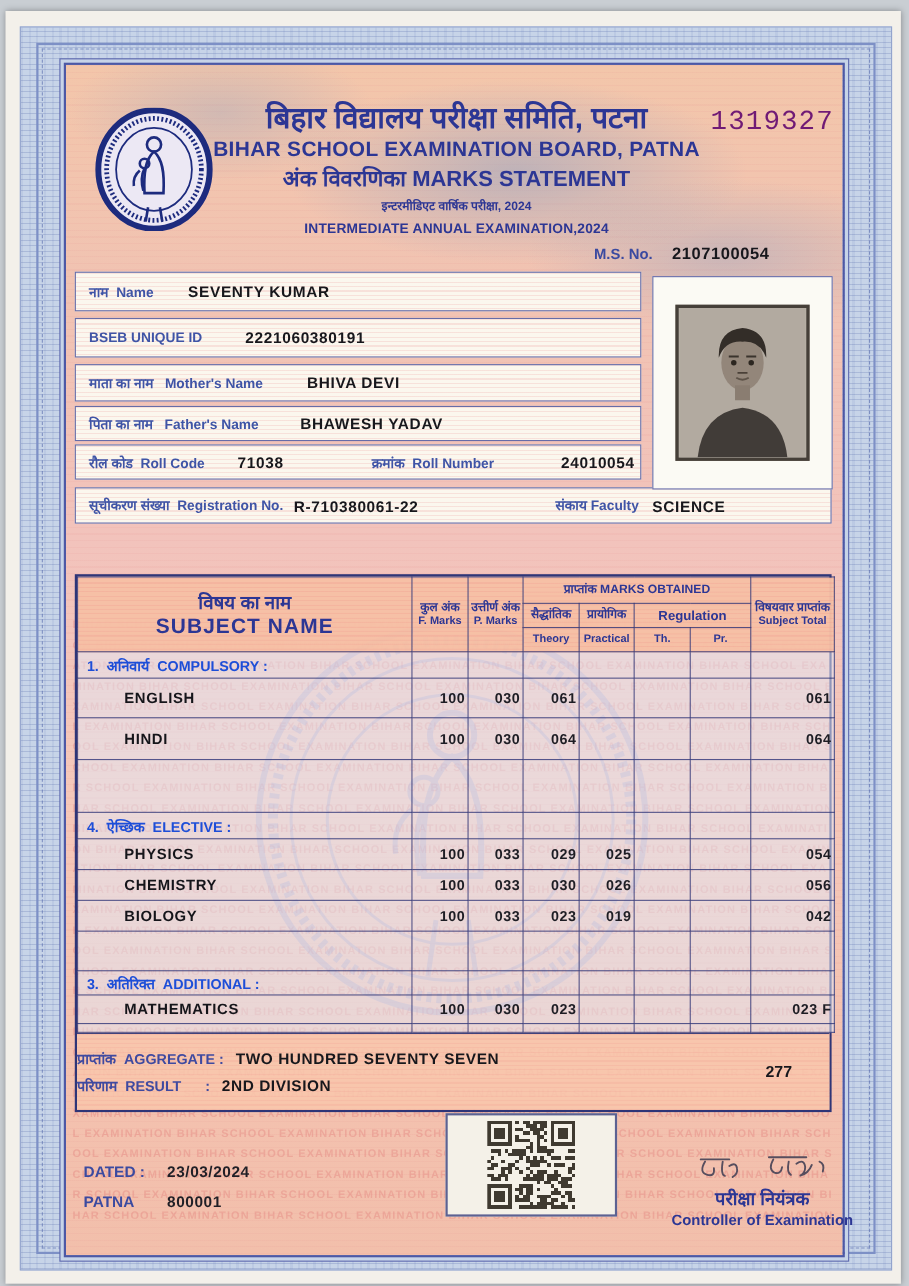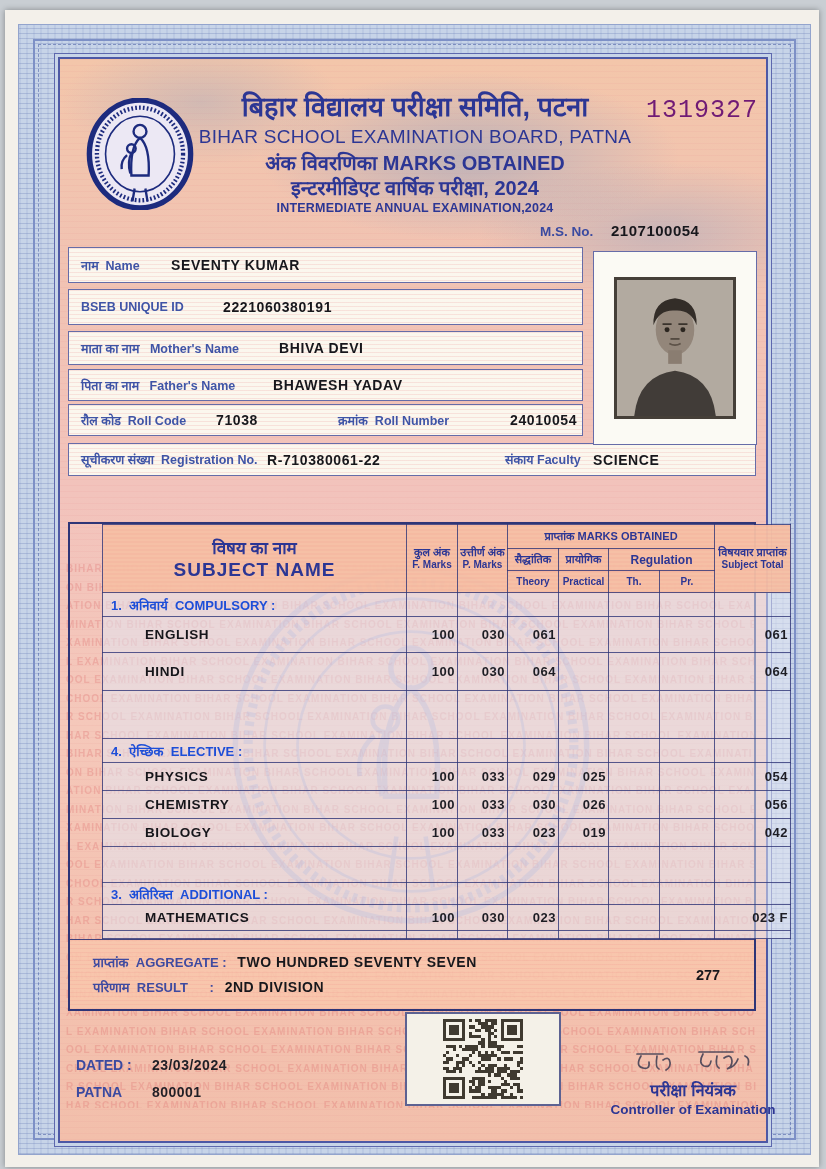--- a/index.html
+++ b/index.html
@@ -25,62 +25,62 @@
       linear-gradient(180deg,#f3c6aa 0%,#f1c3b2 18%,#f2c3bc 40%,#f5c8ba 62%,#f4c2b0 82%,#f2bfab 100%);}
   
   .watermark{position:absolute;left:66px;top:560px;width:694px;height:548px;overflow:hidden;
     z-index:3;color:rgba(222,108,108,.30);font-size:10px;line-height:18.5px;font-weight:bold;
     letter-spacing:1px;word-break:break-all;pointer-events:none;}
   .seal-wm{position:absolute;left:228px;top:562px;z-index:3;opacity:.30;pointer-events:none;}
   
   .logo{position:absolute;left:86px;top:98px;z-index:4;}
   .titles{position:absolute;left:192px;top:90px;width:446px;text-align:center;z-index:4;color:#2c3694;}
   .t1{font-size:27px;font-weight:bold;line-height:34px;}
-  .t2{font-size:19px;font-weight:normal;line-height:25px;letter-spacing:.3px;}
+  .t2{font-size:19px;font-weight:bold;line-height:25px;letter-spacing:.3px;}
   .t3{font-size:20px;font-weight:bold;line-height:28px;}
-  .t4{font-size:20px;font-weight:bold;line-height:23px;}
+  .t4{font-size:11px;font-weight:bold;line-height:23px;}
   .t5{font-size:12.5px;font-weight:bold;line-height:17px;letter-spacing:.2px;}
   .serial{position:absolute;left:646px;top:96px;z-index:4;color:#701a75;
     font-family:"Liberation Mono","DejaVu Sans Mono",monospace;font-size:25px;letter-spacing:1px;}
   .msno{position:absolute;left:540px;top:222px;z-index:4;font-size:13.5px;}
   .msno .lbl{color:#3b4aa0;font-weight:bold;}
   .msno .val{color:#17171c;font-weight:bold;font-size:15px;margin-left:14px;letter-spacing:.5px;}
   
   .prow{position:absolute;z-index:4;display:flex;align-items:center;padding-left:12px;
     border:1px solid #666ca8;background:#fbf7ee;
     background-image:repeating-linear-gradient(180deg, rgba(236,160,160,.25) 0 1px, rgba(255,255,255,0) 1px 4px);}
   .plabel{color:#3f54a6;font-size:12.5px;font-weight:bold;white-space:pre;flex:0 0 auto;}
   .pvalue{color:#17171c;font-size:14px;font-weight:bold;letter-spacing:.6px;white-space:pre;}
   
   .photobox{position:absolute;left:593px;top:251px;width:164px;height:194px;z-index:4;
     background:#fbfaf4;border:1px solid #666ca8;display:flex;align-items:center;justify-content:center;}
   .photo{width:122px;height:142px;border:3px solid #453f38;background:#b5ada3;overflow:hidden;}
   
   .marksbox{position:absolute;left:68px;top:522px;width:688px;z-index:4;border:2px solid #2e3577;}
-  table.marks{width:100%;border-collapse:collapse;table-layout:fixed;margin-left:32px;}
+  table.marks{width:100%;border-collapse:collapse;table-layout:fixed;}
   table.marks td{border:1px solid rgba(46,53,119,.8);padding:0 2px;vertical-align:middle;}
   .hd{background-color:rgba(246,192,164,.96);
     background-image:repeating-linear-gradient(180deg, rgba(234,120,120,.16) 0 1px, rgba(255,255,255,0) 1px 4px);
     color:#2c3694;text-align:center;font-weight:bold;}
   .hd .hi{display:block;font-size:12.5px;line-height:15px;}
   .hd .en{display:block;font-size:11.5px;line-height:14px;}
   .hd .hi-sm{display:block;font-size:11px;line-height:13px;}
   .hd .en-sm{display:block;font-size:10px;line-height:12px;}
   .subjhd .hi{font-size:17px;line-height:22px;}
   .subjhd .en{font-size:19px;line-height:20px;letter-spacing:1px;text-align:center;}
   td.bodycell{background:rgba(226,229,243,.55);}
   .secttl{color:#1d4ed8;font-size:13px;font-weight:bold;white-space:pre;padding-left:8px !important;}
   .subj{color:#15151a;font-size:13.5px;font-weight:bold;letter-spacing:.6px;padding-left:42px !important;}
   .num{color:#1d1d24;font-size:13px;font-weight:bold;text-align:right;letter-spacing:.5px;}
   
   .aggregate{display:flex;align-items:stretch;border-top:1px solid rgba(46,53,119,.9);
     background-color:rgba(248,198,172,.88);
     background-image:repeating-linear-gradient(180deg, rgba(234,120,120,.13) 0 1px, rgba(255,255,255,0) 1px 4px);
     height:70px;}
-  .agg-left{flex:1;display:flex;flex-direction:column;justify-content:center;padding-left:23px;gap:7px;}
+  .agg-left{flex:1;display:flex;flex-direction:column;justify-content:center;padding-left:0;gap:7px;}
   .agg-line{display:flex;align-items:baseline;}
   .alabel{color:#3f4aa0;font-size:13px;font-weight:bold;white-space:pre;}
   .awords{color:#17171c;font-size:14px;font-weight:bold;letter-spacing:.5px;white-space:pre;}
   .agg-total{flex:0 0 92px;display:flex;align-items:center;justify-content:center;
     color:#17171c;font-size:14.5px;font-weight:bold;}
   
   .qrbox{position:absolute;left:405px;top:1012px;width:156px;height:94px;z-index:4;
     background:#f4f1e8;border:2px solid #5c6292;display:flex;align-items:center;justify-content:center;}
   .dated{position:absolute;left:76px;top:1052px;z-index:4;font-size:14px;line-height:27px;}
   .dated .lbl{color:#3b4aa0;font-weight:bold;display:inline-block;width:72px;}
@@ -121,21 +121,21 @@
       <circle cx="50" cy="31" r="6"></circle>
       <path d="M50 37 C43 43,41 54,42 72 L58 72 C59 54,57 43,50 37 Z"></path>
       <circle cx="42" cy="47" r="4"></circle>
       <path d="M42 51 q-4 8 -1 19 M45 84 l-2 12 M55 84 l2 12 M38 53 q-6 5 -5 13"></path>
     </g>
   </svg>
 
   <div class="titles">
     <div class="t1">बिहार विद्यालय परीक्षा समिति, पटना</div>
     <div class="t2">BIHAR SCHOOL EXAMINATION BOARD, PATNA</div>
-    <div class="t3">अंक विवरणिका MARKS OBTAINED</div>
+    <div class="t3">अंक विवरणिका MARKS STATEMENT</div>
     <div class="t4">इन्टरमीडिएट वार्षिक परीक्षा, 2024</div>
     <div class="t5">INTERMEDIATE ANNUAL EXAMINATION,2024</div>
   </div>
 
   <div class="serial">1319327</div>
 
   <div class="msno">
     <span class="lbl">M.S. No.</span>
     <span class="val">2107100054</span>
   </div>

